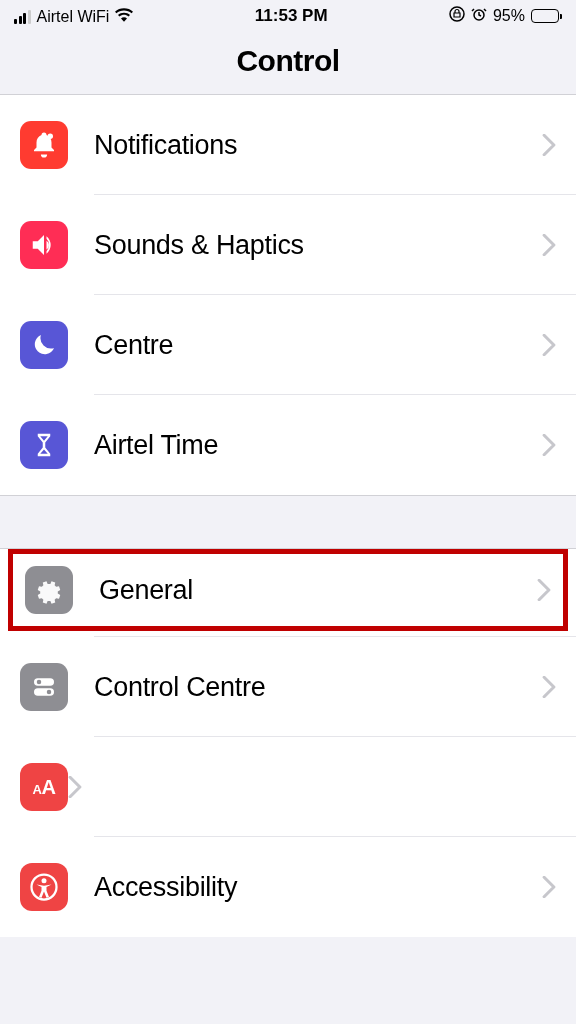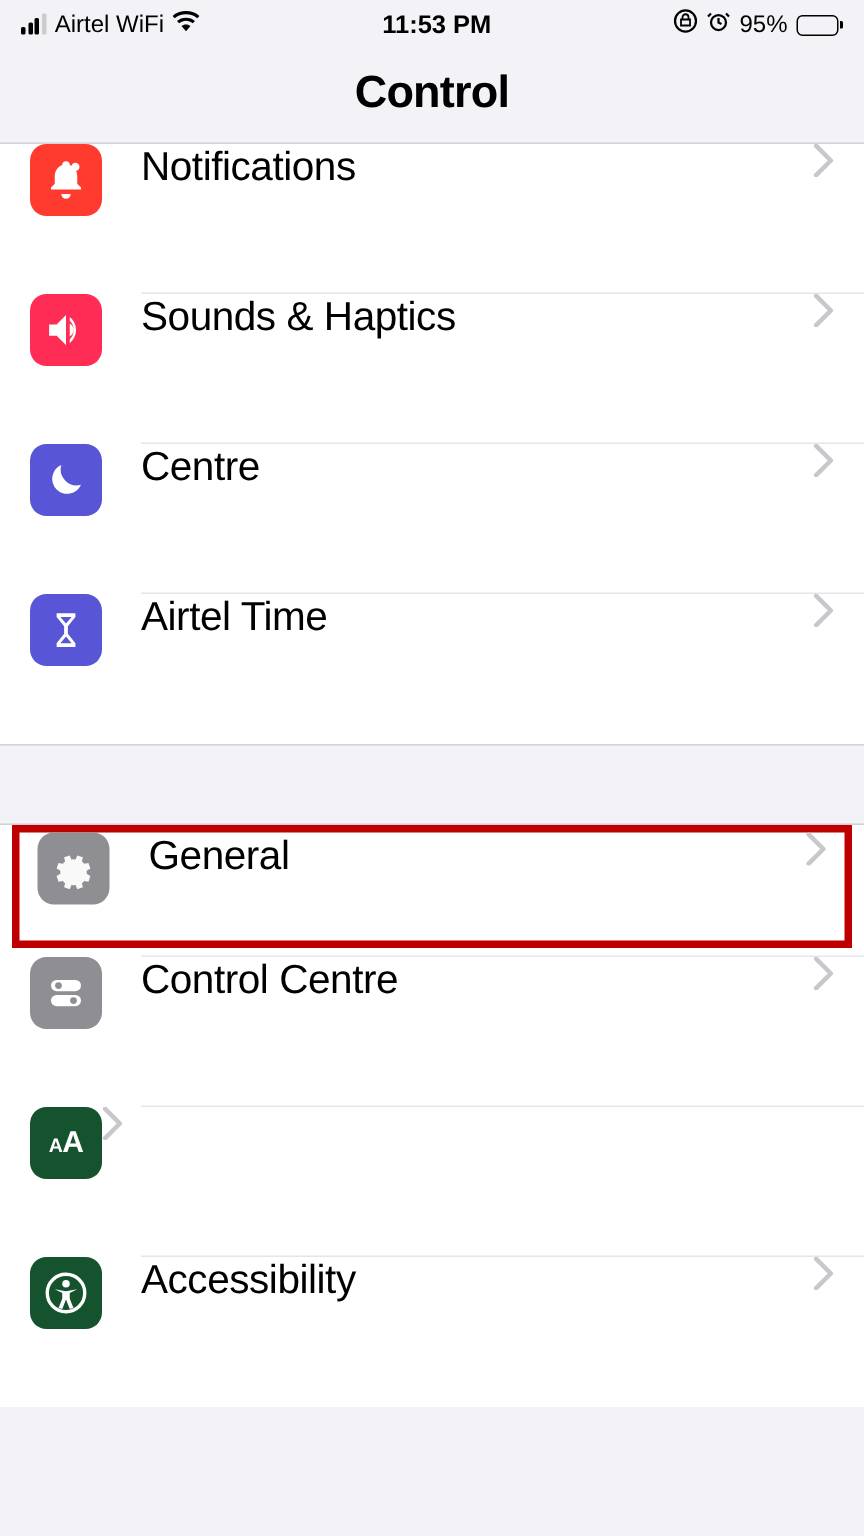--- a/index.html
+++ b/index.html
@@ -6,21 +6,21 @@
     body {
       font-family: -apple-system, BlinkMacSystemFont, "Helvetica Neue", sans-serif;
       background: #f2f2f7;
       width: 576px;
       height: 1024px;
       overflow: hidden;
     }
     .status-bar {
       display: flex;
       justify-content: space-between;
-      align-items: center;
+      align-items: flex-end;
       padding: 6px 14px 4px;
       background: #f2f2f7;
       font-size: 16px;
       font-weight: 500;
     }
     .status-left, .status-right {
       display: flex;
       align-items: center;
       gap: 6px;
     }
@@ -82,20 +82,21 @@
     .header-title {
       font-size: 30px;
       font-weight: 700;
       letter-spacing: -0.5px;
     }
     .section {
       background: #fff;
     }
     .list-item {
       display: flex;
+      align-items: center;
       padding: 0 20px;
       height: 100px;
       position: relative;
     }
     .list-item::after {
       content: "";
       position: absolute;
       left: 94px;
       right: 0;
       bottom: 0;
@@ -145,21 +146,21 @@
       height: 6px;
       background: #fff;
       border-bottom: 1px solid #e5e5ea;
       margin-left: 94px;
     }
     
     .ic-red    { background: #ff3b30; }
     .ic-pink   { background: #ff2d55; }
     .ic-indigo { background: #5856d6; }
     .ic-gray   { background: #8e8e93; }
-    .ic-blue   { background: #14532d; }
+    .ic-blue   { background: #ef4444; border-radius: 12px; }
     .ic-purple { background: #5756ce; }
     .aa-text {
       color: #fff;
       font-size: 13px;
       font-weight: 700;
       letter-spacing: -0.5px;
     }
     .aa-text .big { font-size: 20px; }
   </style>
 </head>

